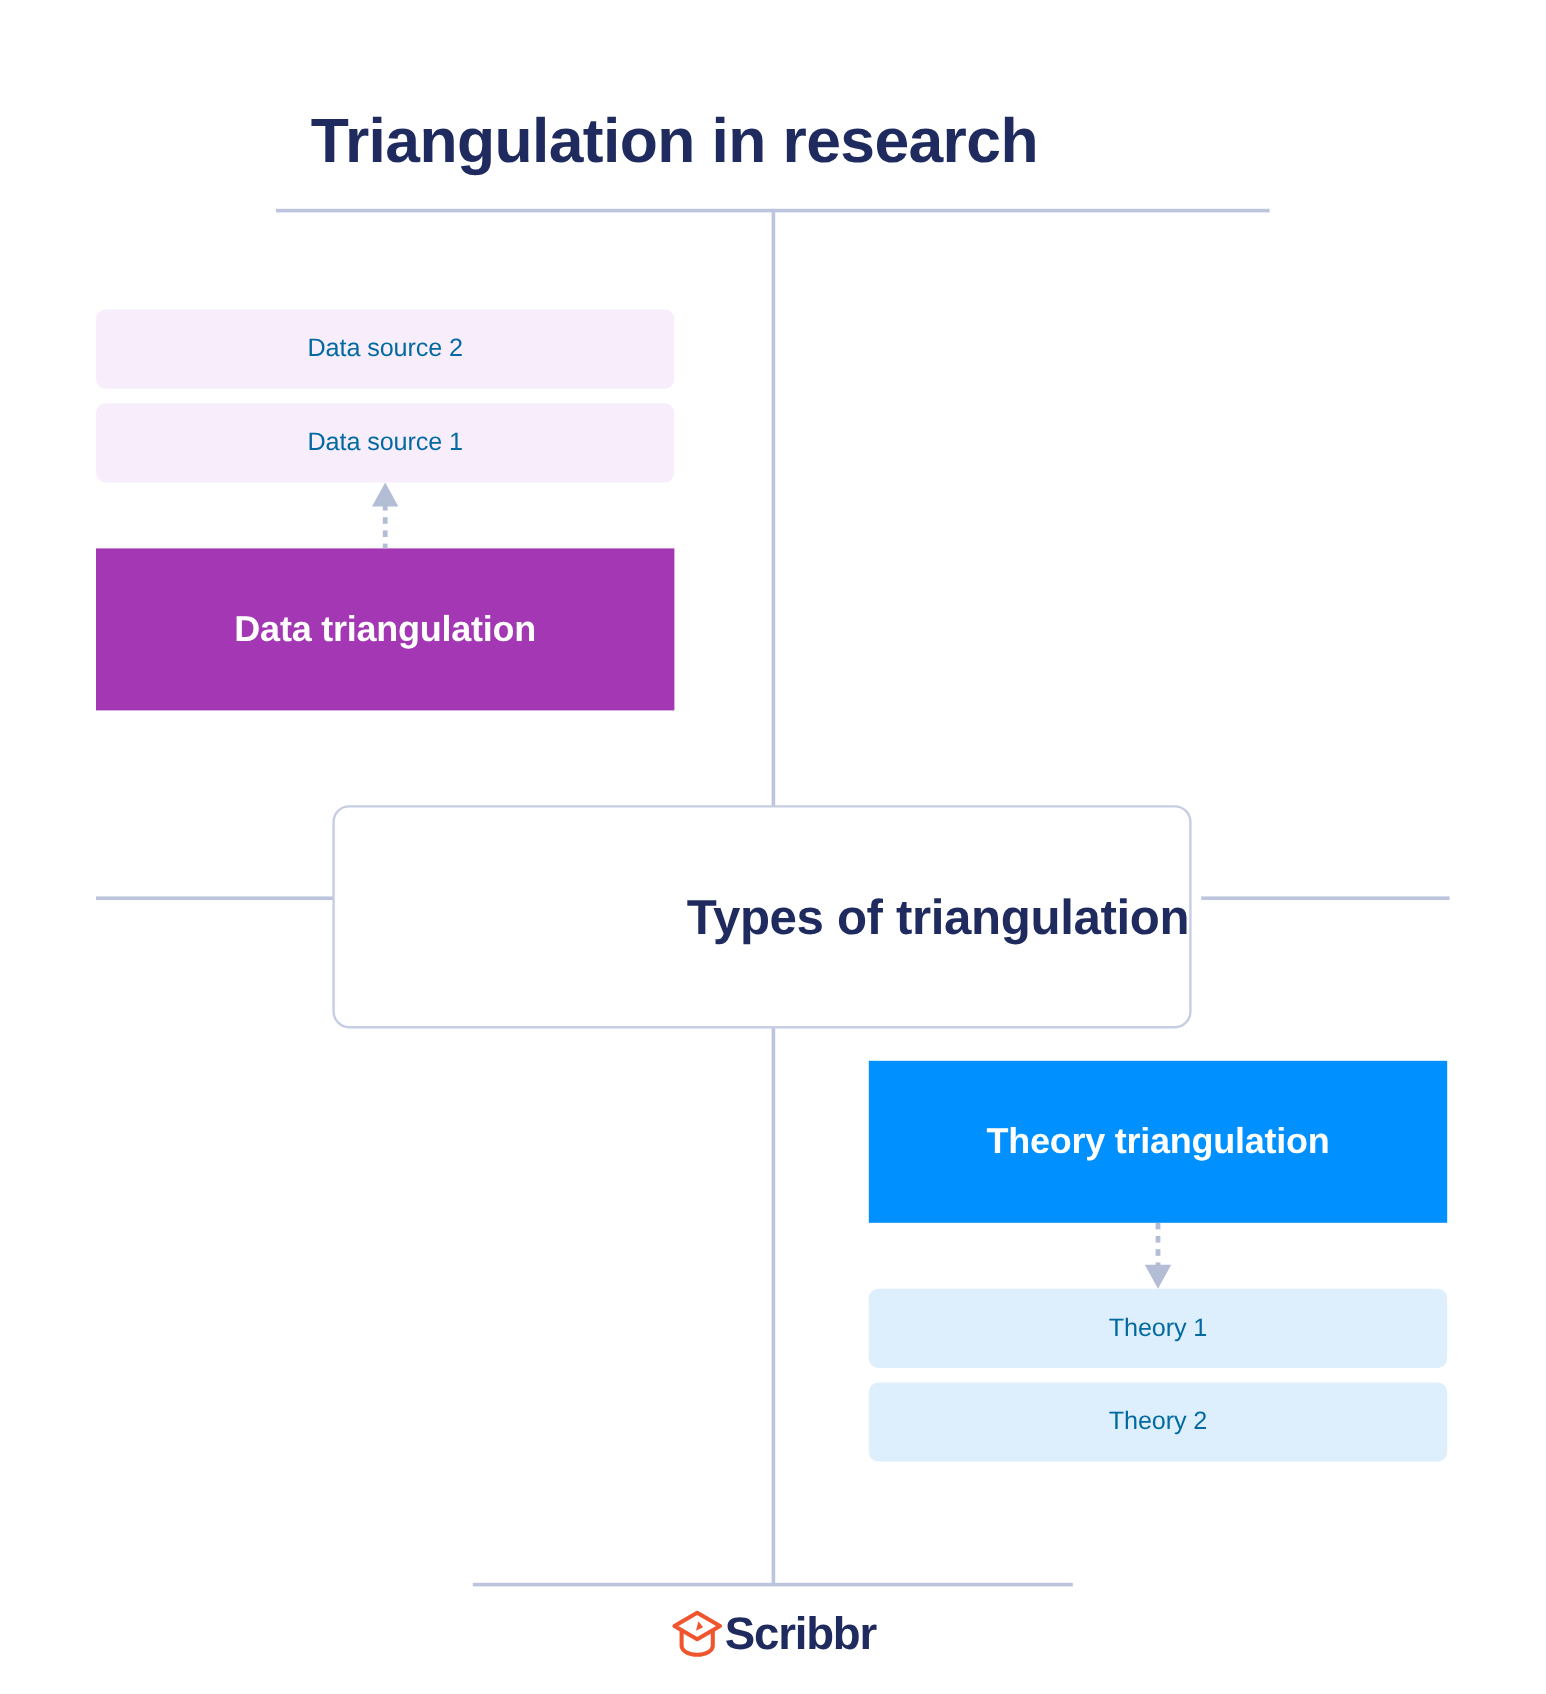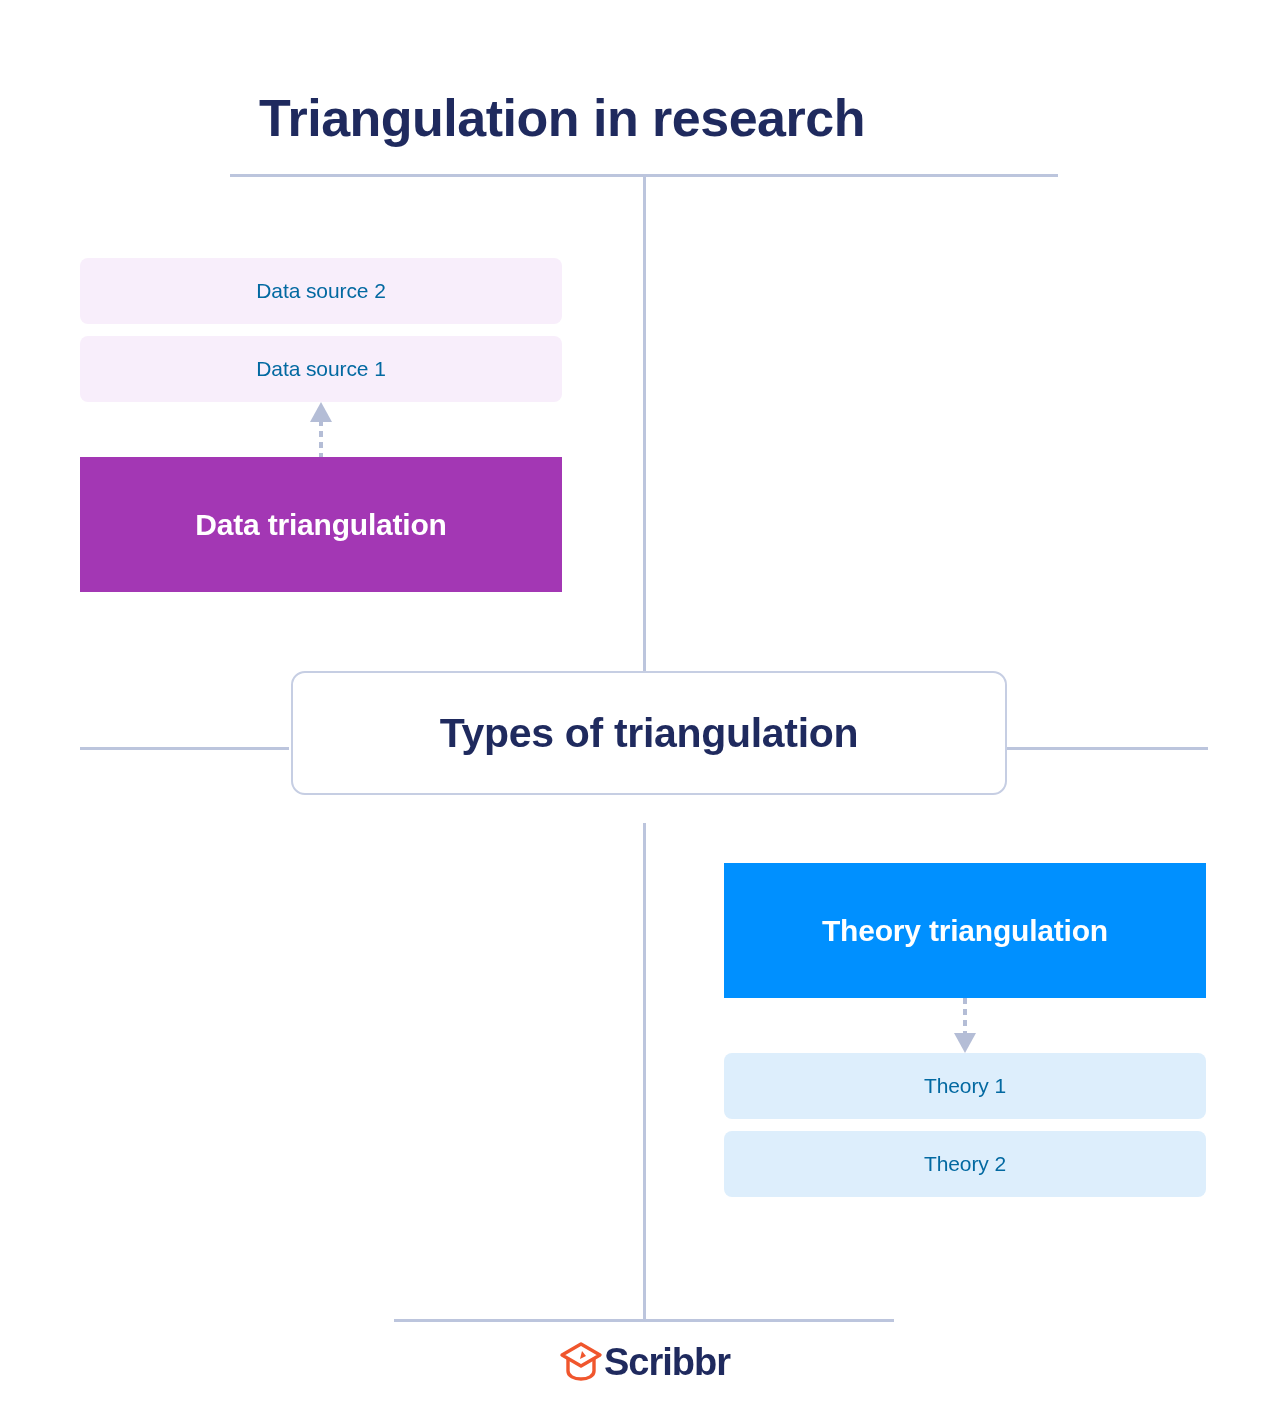--- a/index.html
+++ b/index.html
@@ -41,52 +41,52 @@
   .rule-h-top   { left: 230px;  top: 174px;  width: 828px; height: 3px; }
   .rule-h-bot   { left: 394px;  top: 1319px; width: 500px; height: 3px; }
   .rule-h-left  { left: 80px;   top: 747px;  width: 209px; height: 3px; }
   .rule-h-right { left: 1001px; top: 747px;  width: 207px; height: 3px; }
   .rule-v-top   { left: 643px;  top: 174px;  width: 3px;   height: 498px; }
   .rule-v-bot   { left: 643px;  top: 823px;  width: 3px;   height: 498px; }
 
   
   .center-box {
     position: absolute;
-    left: 291px;
+    left: 277px;
     top: 671px;
     width: 716px;
-    height: 124px;
+    height: 186px;
     box-sizing: border-box;
     background: #ffffff;
     border: 2px solid #c6cee3;
     border-radius: 14px;
     display: flex;
     align-items: center;
-    justify-content: center;
+    justify-content: flex-end;
     z-index: 4;
   }
   .center-box span {
     font-size: 41px;
     font-weight: 700;
     letter-spacing: -0.3px;
     color: #1f2a5e;
   }
 
   
   .col {
     position: absolute;
     width: 482px;
     display: flex;
     flex-direction: column;
     z-index: 3;
   }
   .col-tl { left: 80px;  top: 258px; }
   .col-tr { left: 724px; top: 258px; }
   .col-bl { left: 80px;  top: 903px; }
-  .col-br { left: 724px; top: 863px; }
+  .col-br { left: 724px; top: 884px; }
 
   
   .main-node {
     width: 482px;
     height: 135px;
     box-sizing: border-box;
     border-radius: 0;
     display: flex;
     align-items: center;
     justify-content: center;

